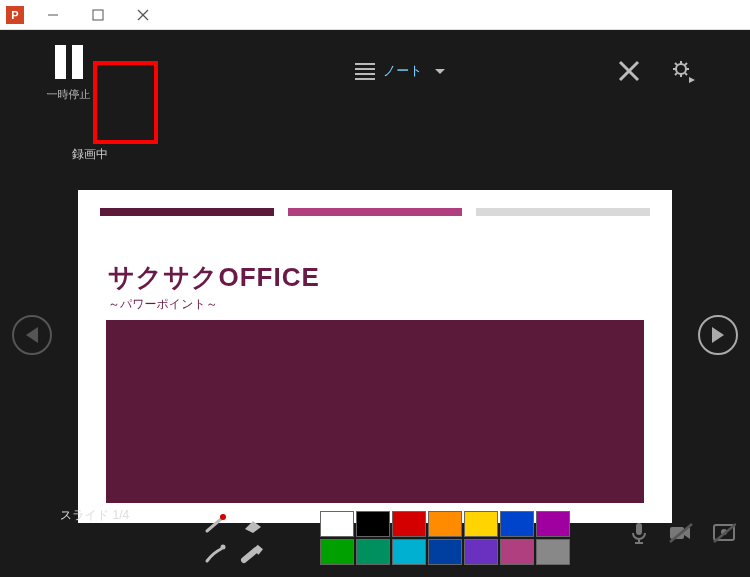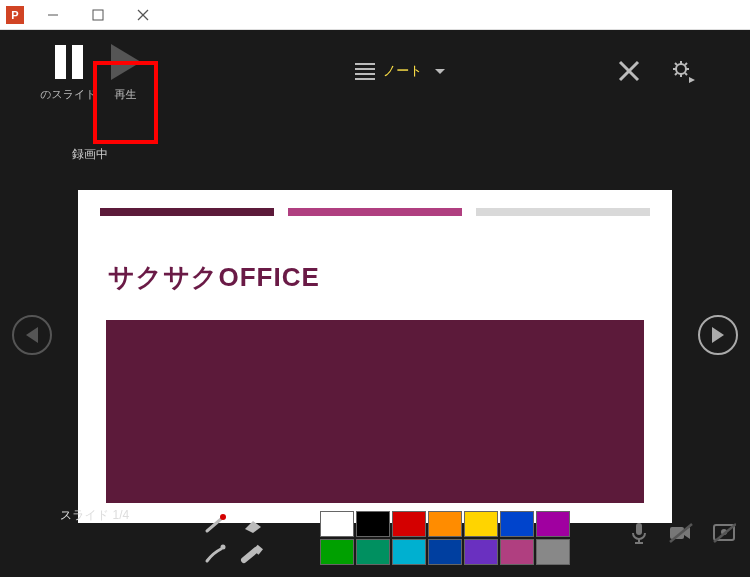--- a/index.html
+++ b/index.html
@@ -74,21 +74,21 @@
     width: 65px; height: 83px;
     border: 4px solid #ff0000;
     pointer-events: none;
     z-index: 10;
   }
   .notes-btn {
     position: absolute;
     left: 355px; top: 0;
     height: 82px;
     display: flex; align-items: center; gap: 8px;
-    color: #fde047; font-size: 13px;
+    color: #7dd3fc; font-size: 13px;
   }
   .notes-btn .lines {
     width: 20px;
     display: flex; flex-direction: column; gap: 3px;
   }
   .notes-btn .lines span { height: 2px; background: #bbb; }
   .notes-btn .tri {
     width:0; height:0; border-top:5px solid #bbb; border-left:5px solid transparent; border-right:5px solid transparent;
     margin-left:4px;
   }
@@ -208,27 +208,21 @@
 
   <div class="toolbar">
     <div class="rec-group">
       <div class="rec-btn">
         <div class="glyph">
             <div class="pause-glyph">
               <span></span>
               <span></span>
             </div>
           </div>
-        <div class="lbl">のスライド</div>
-      </div>
-      <div class="rec-btn">
-        <div class="glyph">
-            <div class="play-glyph"></div>
-          </div>
-        <div class="lbl">再生</div>
+        <div class="lbl">一時停止</div>
       </div>
     </div>
 
     <div class="notes-btn">
       <div class="lines">
           <span></span>
           <span></span>
           <span></span>
           <span></span>
         </div>
@@ -271,20 +265,21 @@
   </div>
 
   <div class="slide-area">
     <div class="slide">
       <div class="stripes">
         <div class="s1"></div>
           <div class="s2"></div>
           <div class="s3"></div>
       </div>
       <div class="slide-title">サクサクOFFICE</div>
+      <div class="slide-sub">～パワーポイント～</div>
       <div class="slide-block"></div>
     </div>
   </div>
 
   <div class="bottom-bar">
     <div class="slide-num">スライド 1/4</div>
 
     <div class="tools">
       <div>
         <svg width="26" height="22">

